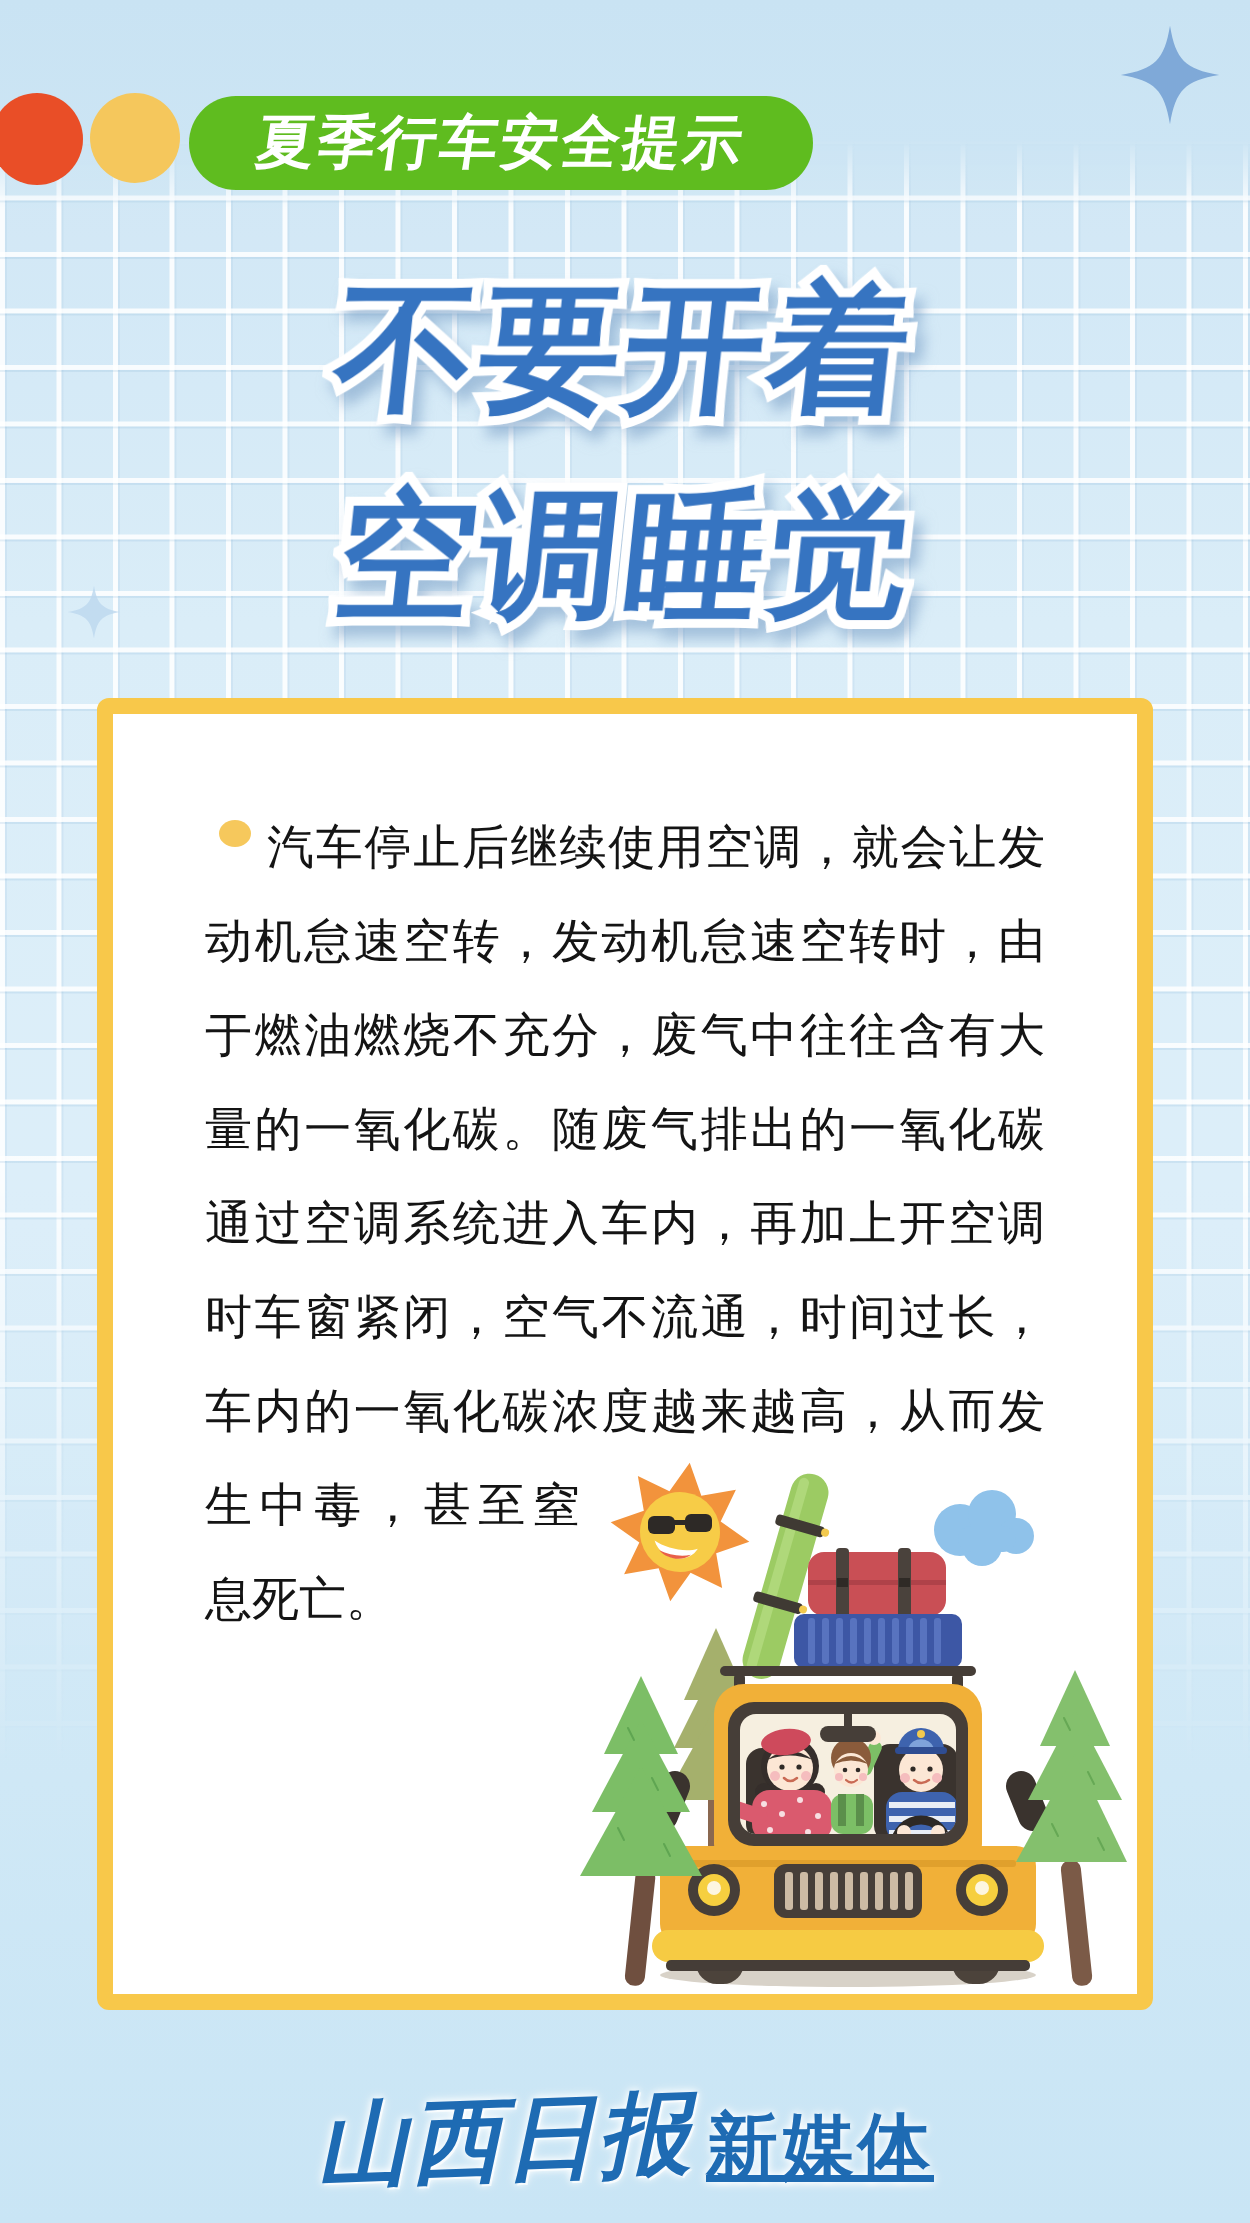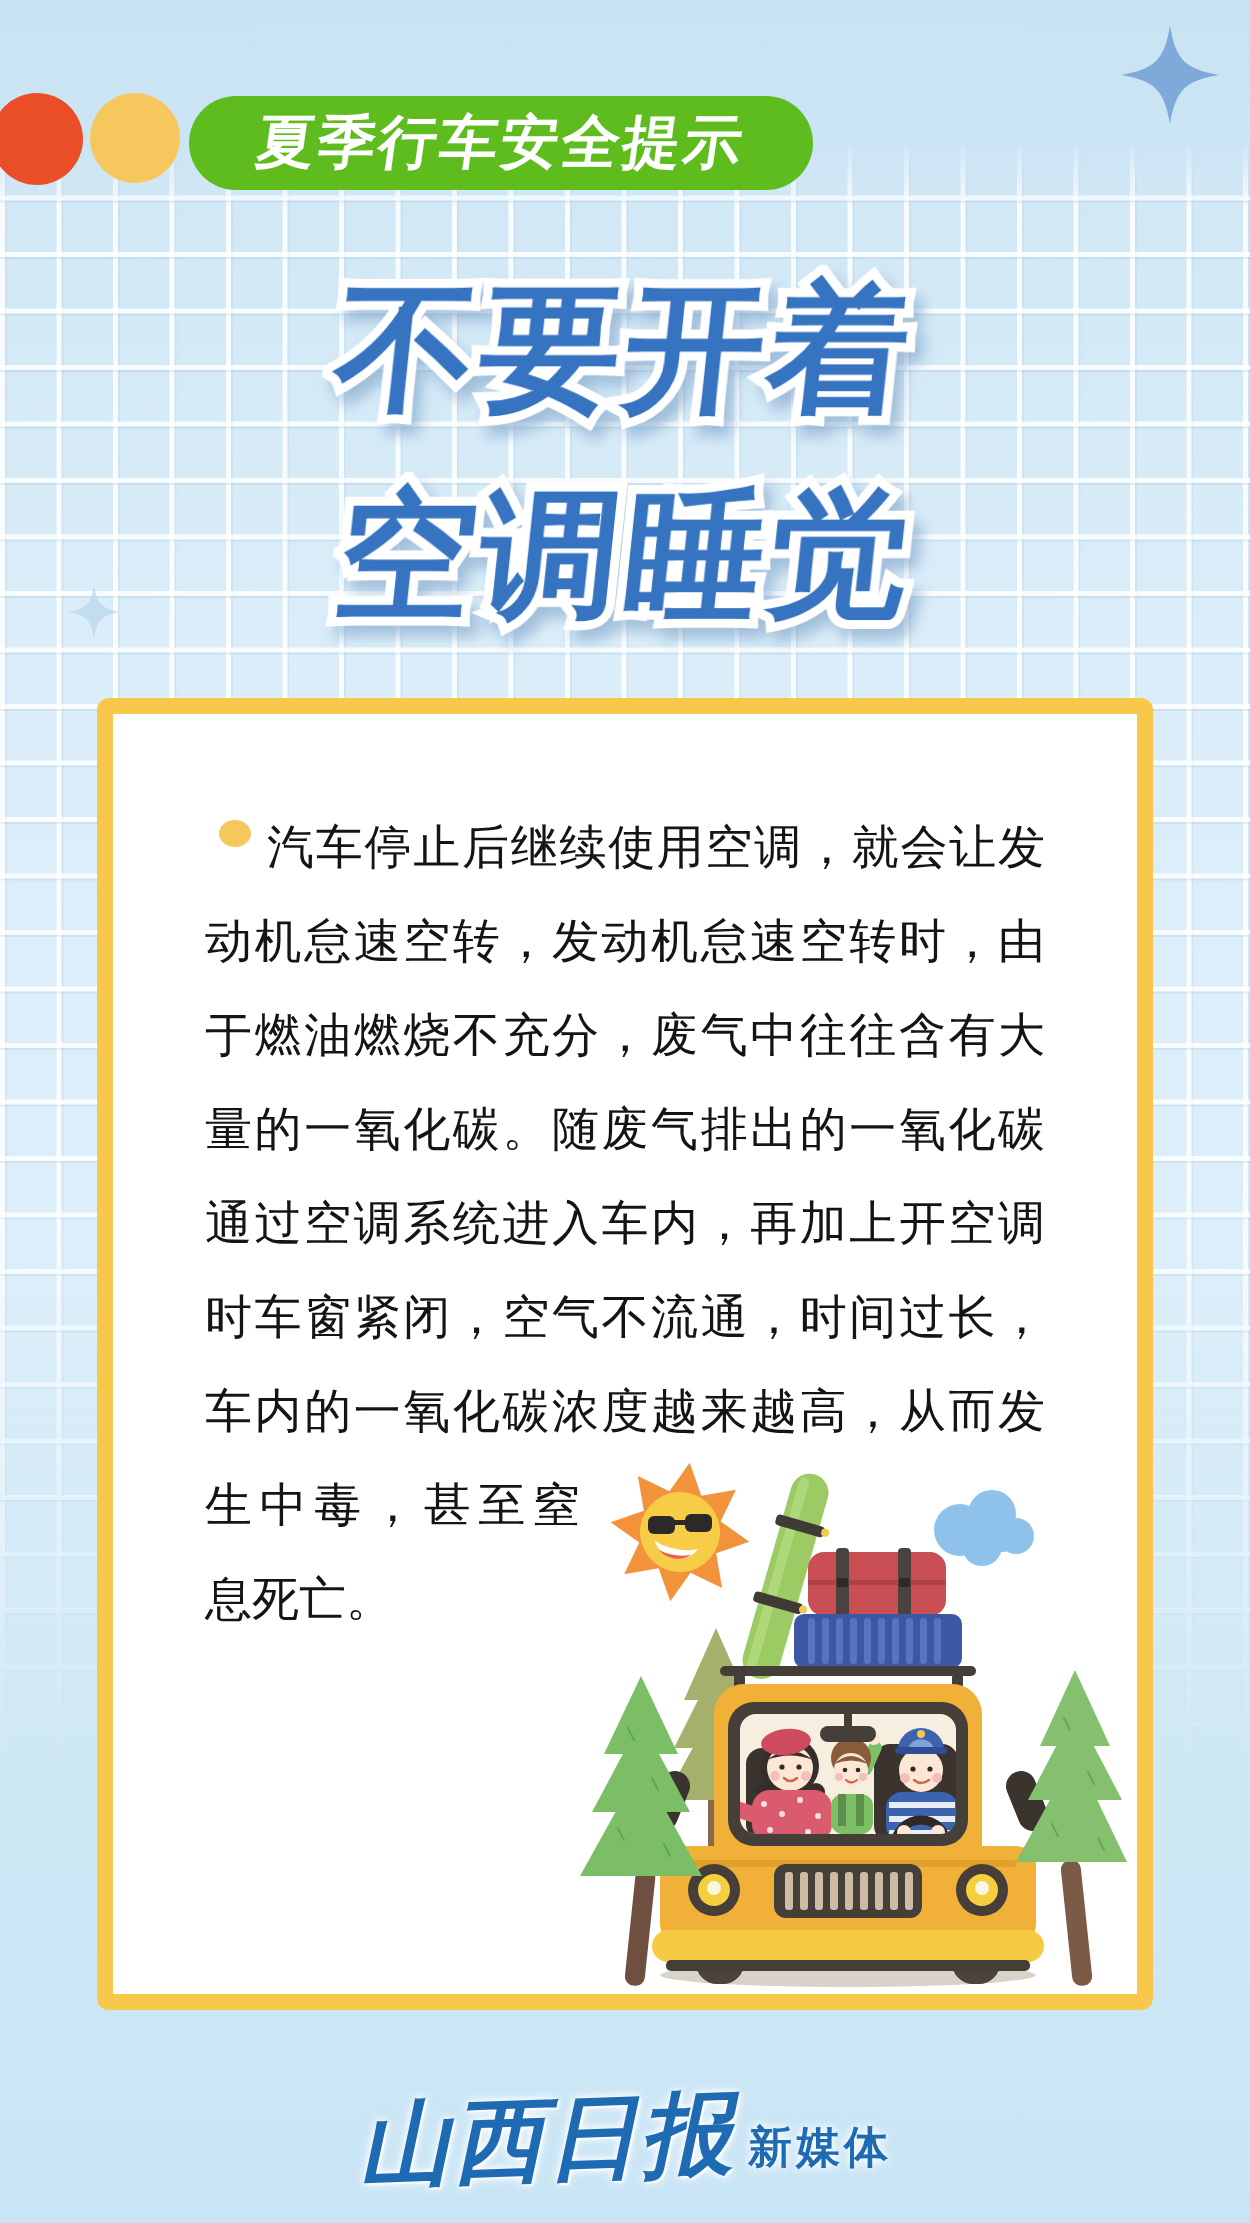--- a/index.html
+++ b/index.html
@@ -62,22 +62,23 @@
     position:absolute; left:0; right:0; top:2078px;
     display:flex; justify-content:center; align-items:center; gap:14px;
     color:var(--logo-blue,#1E6BB3);
   }
   .logo-cal{
     font-family:"DejaVu Serif","Liberation Serif",serif; font-style:italic; font-weight:bold;
     font-size:92px; letter-spacing:2px; transform:rotate(-2deg);
     text-shadow:0 0 7px #fff,0 0 12px rgba(255,255,255,.9),2px 2px 0 rgba(255,255,255,.7);
   }
   .logo-suffix{
-    font-size:44px; font-weight:800; letter-spacing:4px; padding-top:14px;
+    font-size:72px; font-weight:800; letter-spacing:4px; padding-top:14px;
     text-shadow:0 0 7px #fff,0 0 12px rgba(255,255,255,.9);
+    text-decoration:underline;
   }
 </style>
 </head>
 <body>
 
 <div class="page">
   <div class="bg-grid"></div>
 
   <svg class="sparkle sparkle-big" width="104" height="110" viewBox="-55 -55 110 110">
     <path d="M0,-52 C6,-16 16,-6 52,0 C16,6 6,16 0,52 C-6,16 -16,6 -52,0 C-16,-6 -6,-16 0,-52 Z" fill="#7FA9D8"></path>

